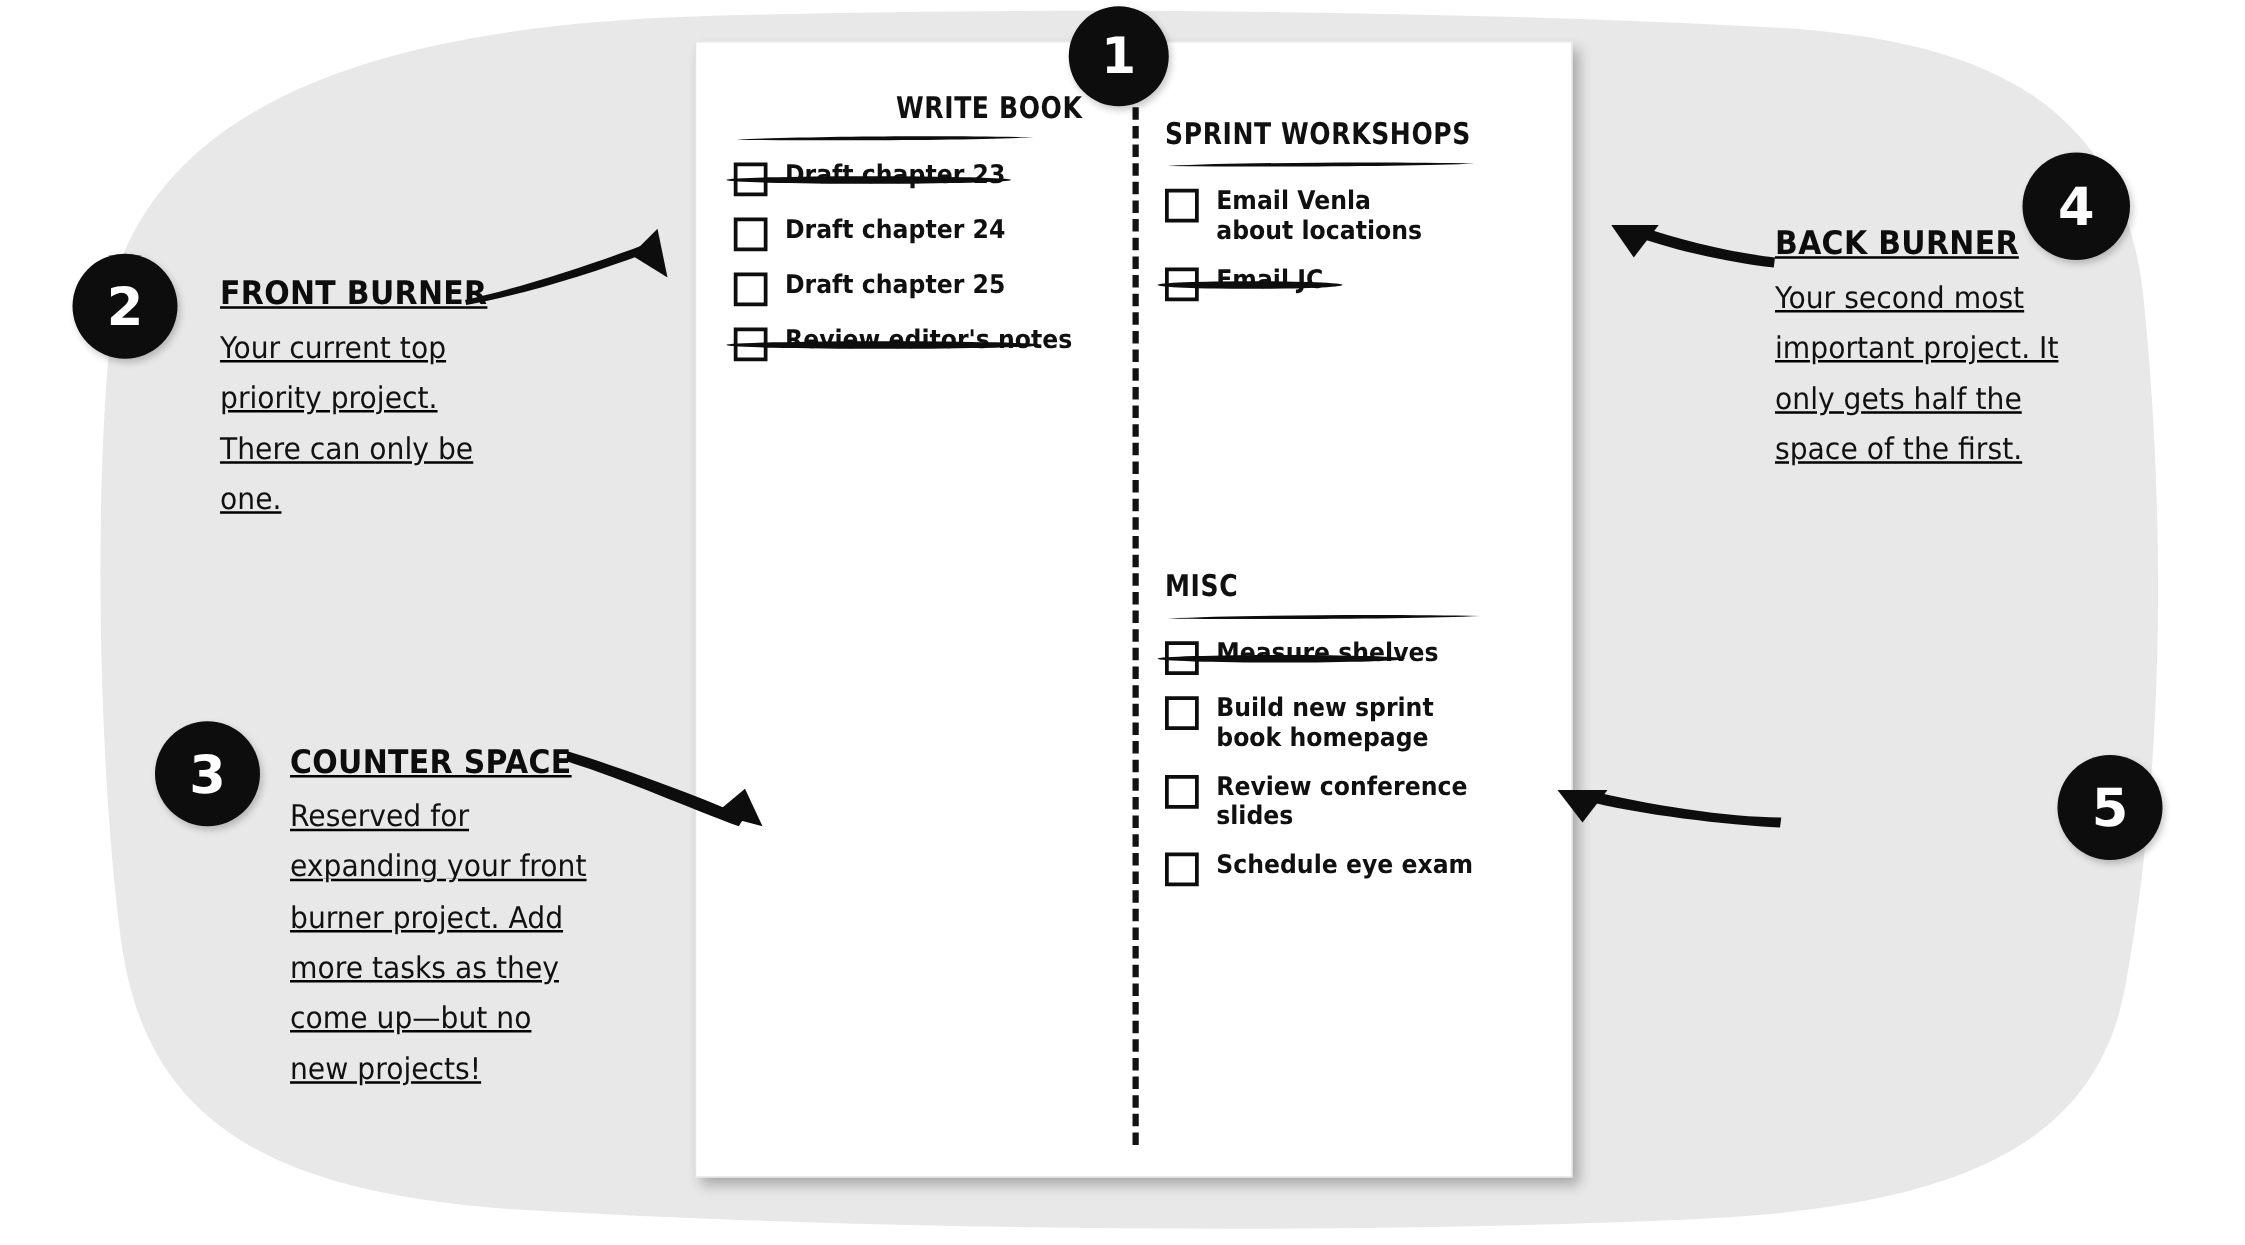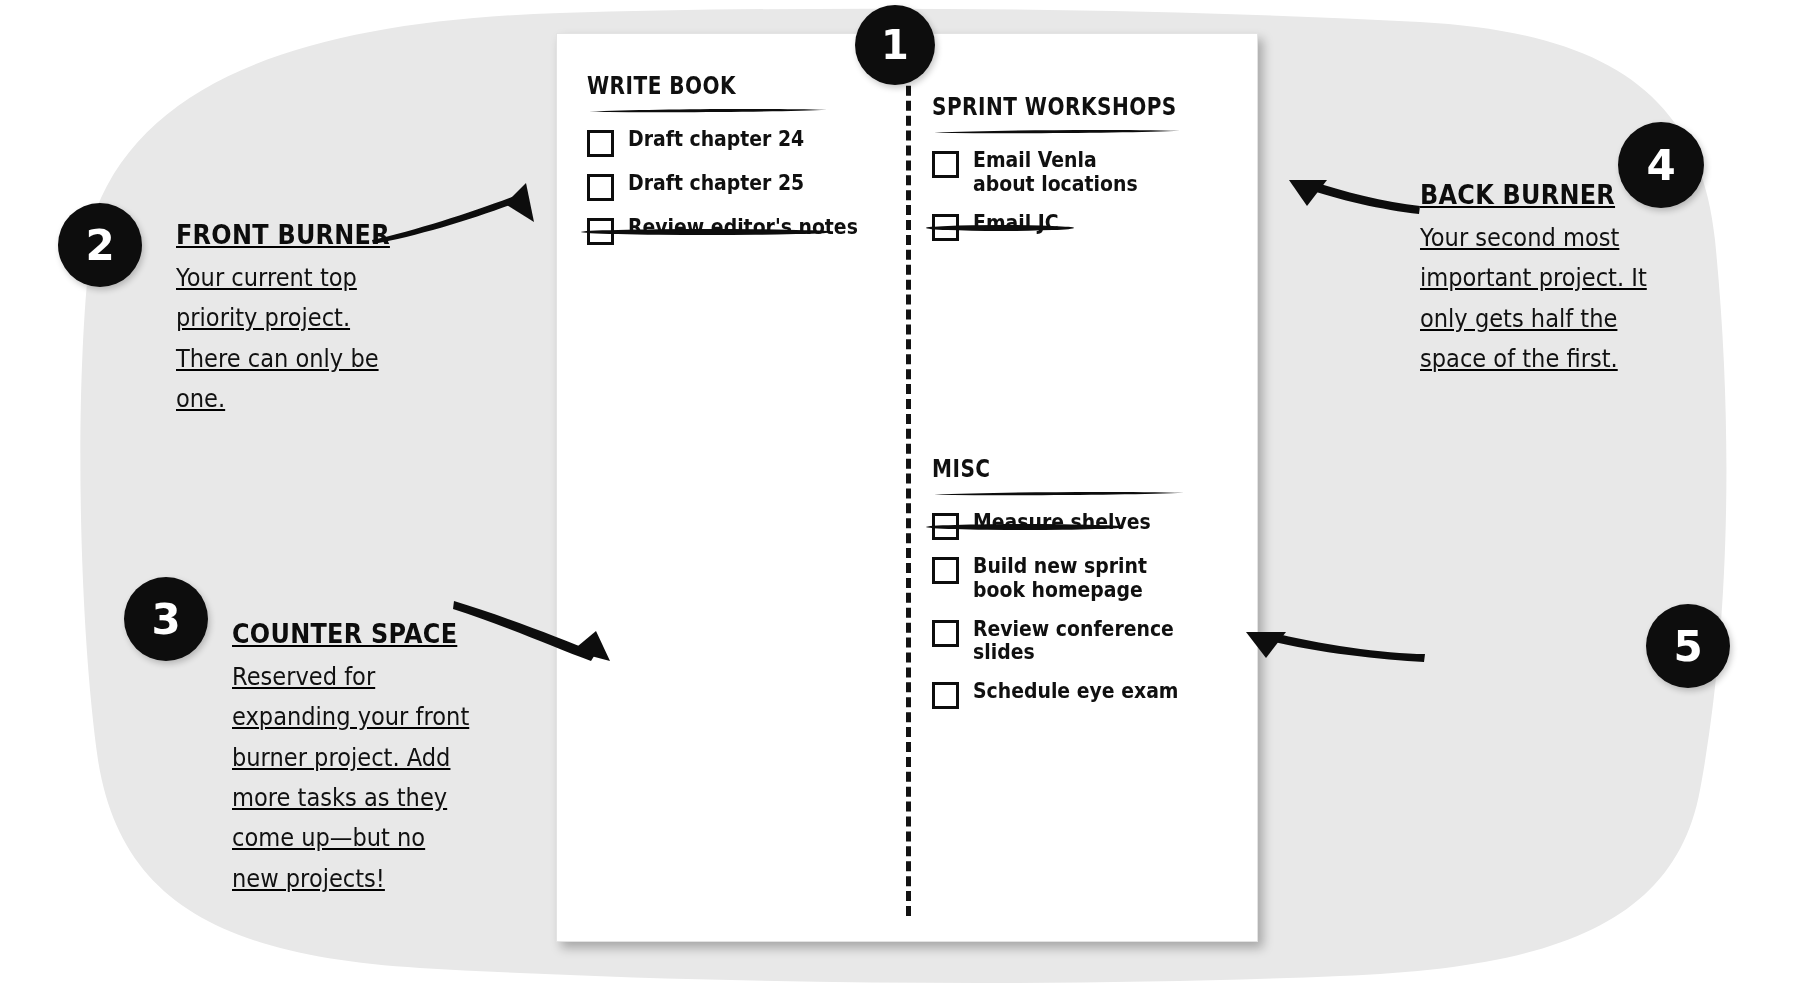--- a/index.html
+++ b/index.html
@@ -45,21 +45,21 @@
     height: 860px;
     border-left: 5px dashed #121212;
     z-index: 4;
   }
 
   .col {
     position: absolute;
     top: 0;
     width: 300px;
   }
-  .col-left  { left: 30px; }
+  .col-left  { left: 30px; text-align: right; }
   .col-right { left: 375px; margin-top: 21px; }
 
   .sect-title {
     font-family: "DejaVu Sans", sans-serif;
     font-weight: bold;
     font-size: 24px;
     letter-spacing: 0.5px;
     color: #101010;
     font-stretch: condensed;
     transform: scaleX(0.93);
@@ -173,20 +173,25 @@
 
   <div class="card">
     <div class="divider"></div>
 
     <div class="col col-left" style="top:38px;">
       <div class="sect-title">WRITE BOOK</div>
       <svg class="rule" viewBox="0 0 300 8" preserveAspectRatio="none">
         <path d="M2 5.4 C 60 2.2, 170 1.4, 240 3.2 C 200 5.6, 90 6.8, 2 5.4 Z" fill="#0d0d0d"></path>
       </svg>
 
+      <div class="task done">
+        <span class="chk"></span>
+        <span class="task-label">Draft chapter 23</span>
+        <span class="strike" style="width:228px;"></span>
+      </div>
 
       <div class="task">
         <span class="chk"></span>
         <span class="task-label">Draft chapter 24</span>
       </div>
 
       <div class="task">
         <span class="chk"></span>
         <span class="task-label">Draft chapter 25</span>
       </div>
@@ -258,21 +263,21 @@
     <div class="note-body">Your current top priority project. There can only be one.</div>
   </div>
   <svg class="arrow" style="left:368px; top:178px;" width="180" height="70" viewBox="0 0 180 70">
     <path d="M4 62 C 50 52, 110 32, 152 16 L 150 24 C 108 40, 50 58, 5 66 Z" fill="#0d0d0d"></path>
     <path d="M158 5 L 166 44 L 137 26 Z" fill="#0d0d0d"></path>
   </svg>
 
   <div class="badge" style="left:124px; top:577px; width:84px; height:84px; font-size:42px;">
     <span>3</span>
   </div>
-  <div class="note" style="left:232px; top:619px; width:262px;">
+  <div class="note" style="left:232px; top:595px; width:262px;">
     <div class="note-head">COUNTER SPACE</div>
     <div class="note-body">Reserved for expanding your front burner project. Add more tasks as they come up—but no new projects!</div>
   </div>
   <svg class="arrow" style="left:450px; top:595px;" width="170" height="80" viewBox="0 0 170 80">
     <path d="M4 6 C 50 20, 108 42, 146 58 L 141 66 C 103 52, 48 28, 3 14 Z" fill="#0d0d0d"></path>
     <path d="M160 66 L 122 56 L 146 36 Z" fill="#0d0d0d"></path>
   </svg>
 
   <div class="badge" style="left:1618px; top:122px; width:86px; height:86px; font-size:42px;">
     <span>4</span>

